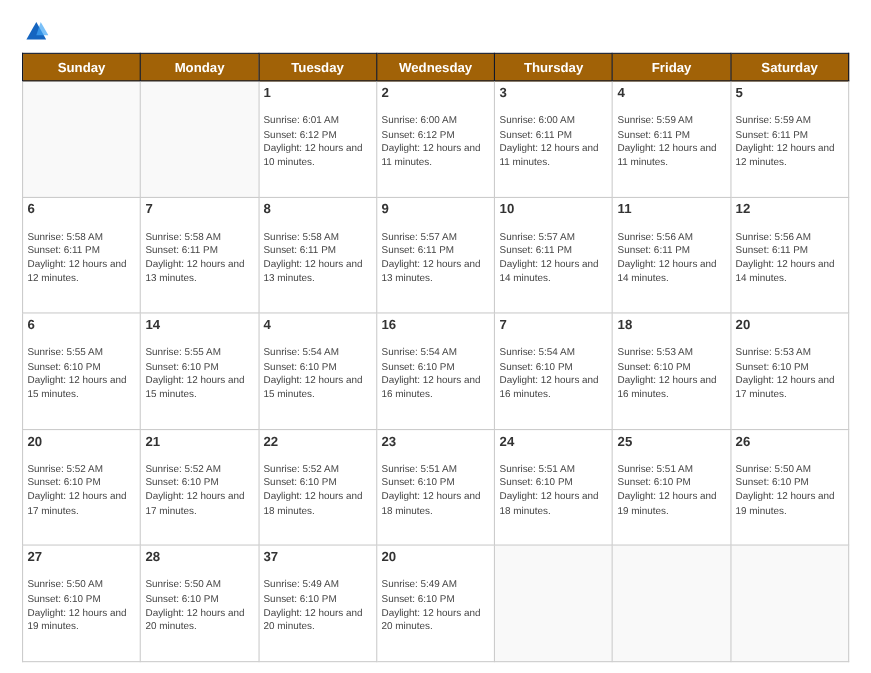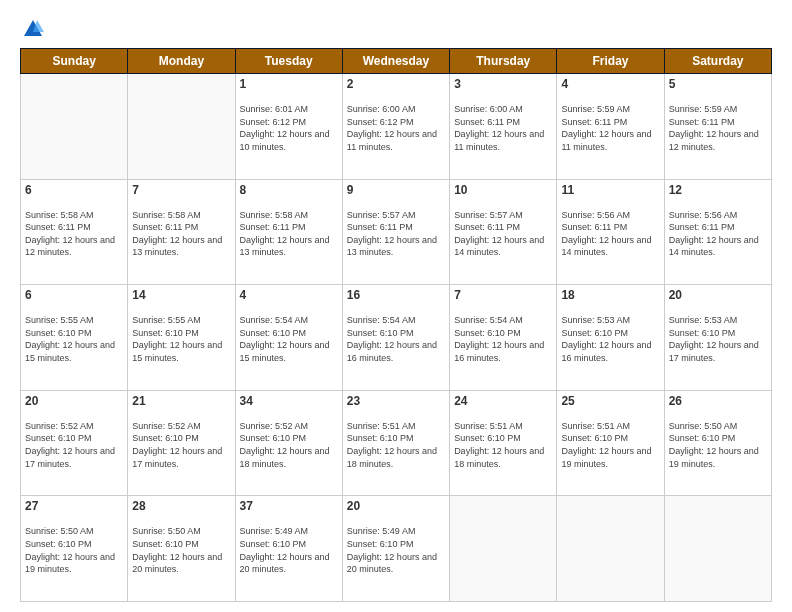--- a/index.html
+++ b/index.html
@@ -256,21 +256,21 @@
 Sunset: 6:10 PM
 Daylight: 12 hours and 17 minutes.</div>
           </td>
           <td>
             <span class="day-num">21</span>
             <div class="day-info">Sunrise: 5:52 AM
 Sunset: 6:10 PM
 Daylight: 12 hours and 17 minutes.</div>
           </td>
           <td>
-            <span class="day-num">34</span>
+            <span class="day-num">22</span>
             <div class="day-info">Sunrise: 5:52 AM
 Sunset: 6:10 PM
 Daylight: 12 hours and 18 minutes.</div>
           </td>
           <td>
             <span class="day-num">23</span>
             <div class="day-info">Sunrise: 5:51 AM
 Sunset: 6:10 PM
 Daylight: 12 hours and 18 minutes.</div>
           </td>

